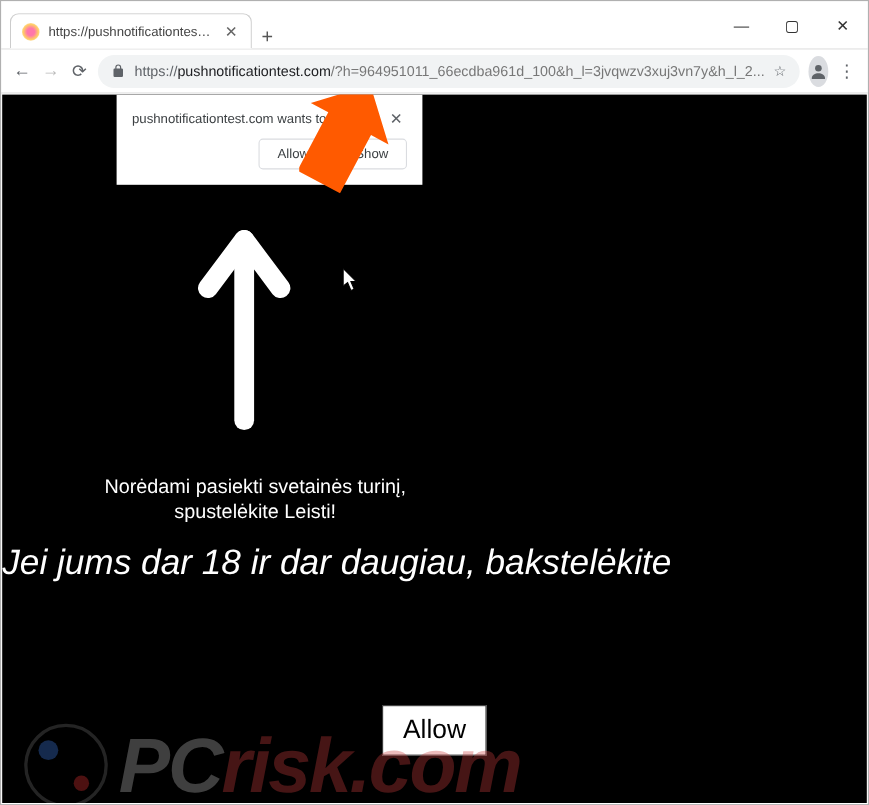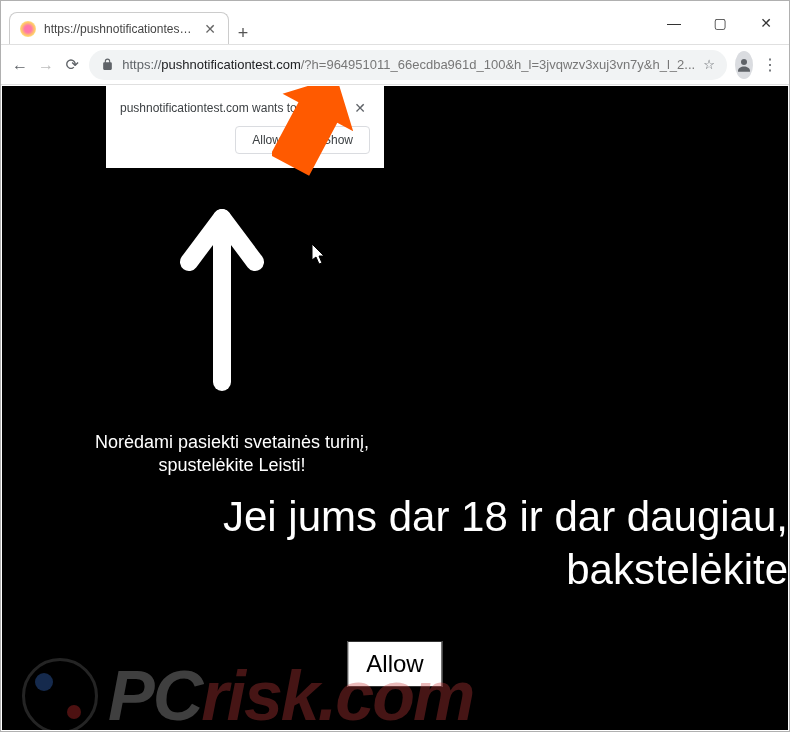--- a/index.html
+++ b/index.html
@@ -44,21 +44,21 @@
 .bell-icon { width: 16px; height: 16px; color: #5f6368; }
 .perm-actions { display: flex; justify-content: flex-end; gap: 8px; align-items: flex-end; }
 .perm-btn { background: #fff; border: 1px solid #dadce0; border-radius: 4px; padding: 6px 16px; font-size: 12px; color: #3c4043; cursor: pointer; }
 
 
 .call-arrow { position: absolute; top: -10px; left: 270px; width: 120px; height: 110px; z-index: 60; }
 
 
 .page-up-arrow { position: absolute; top: 118px; left: 175px; width: 90px; height: 190px; }
 .page-sub { position: absolute; top: 345px; left: 80px; width: 300px; color: #fff; font-size: 18px; text-align: center; line-height: 1.3; }
-.page-head { position: absolute; top: 405px; left: 0; right: 0; color: #fff; font-size: 42px; text-align: right; line-height: 1.25; font-weight: 400; }
+.page-head { position: absolute; top: 405px; left: 0; right: 0; color: #fff; font-size: 32px; text-align: left; line-height: 1.25; font-weight: 400; font-style: italic; }
 .allow-btn { position: absolute; top: 555px; left: 50%; transform: translateX(-50%); background: #fff; border: 1px solid #333; padding: 8px 18px; font-size: 24px; cursor: pointer; }
 
 
 .watermark { position: absolute; bottom: -6px; left: 20px; color: rgba(180,180,180,0.35); font-size: 70px; font-style: italic; font-weight: 700; letter-spacing: -2px; pointer-events: none; z-index: 5; display: flex; align-items: center; }
 .watermark .wm-icon { width: 76px; height: 76px; border-radius: 50%; border: 3px solid rgba(120,120,120,0.3); margin-right: 10px; position: relative; }
 .watermark .wm-icon::before { content: ""; position: absolute; width: 18px; height: 18px; border-radius: 50%; background: rgba(60,120,220,0.35); top: 12px; left: 10px; }
 .watermark .wm-icon::after { content: ""; position: absolute; width: 14px; height: 14px; border-radius: 50%; background: rgba(220,50,50,0.35); bottom: 12px; right: 14px; }
 .watermark .wm2 { color: rgba(200,60,60,0.35); }
 
 

